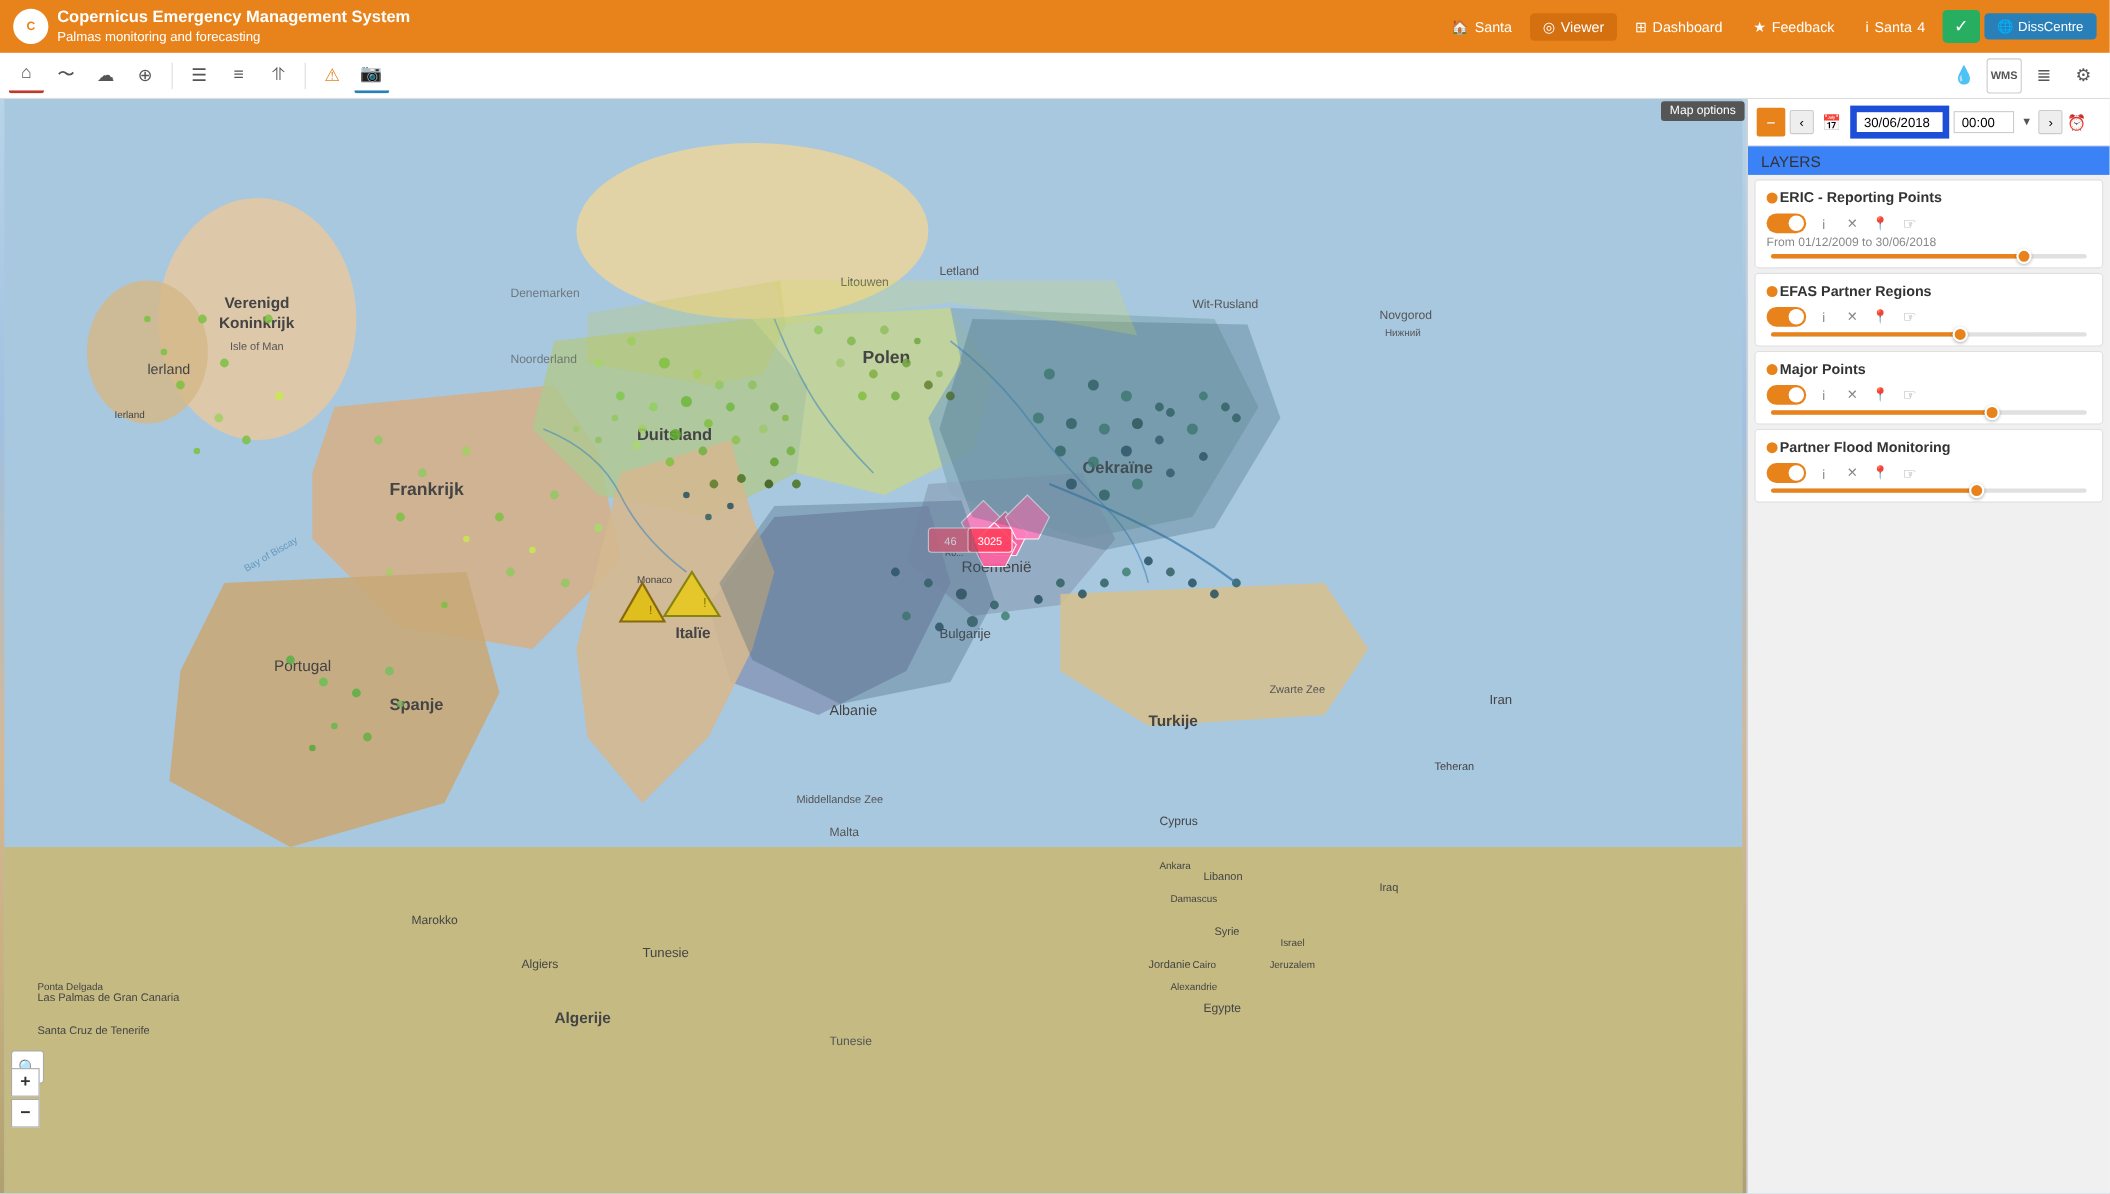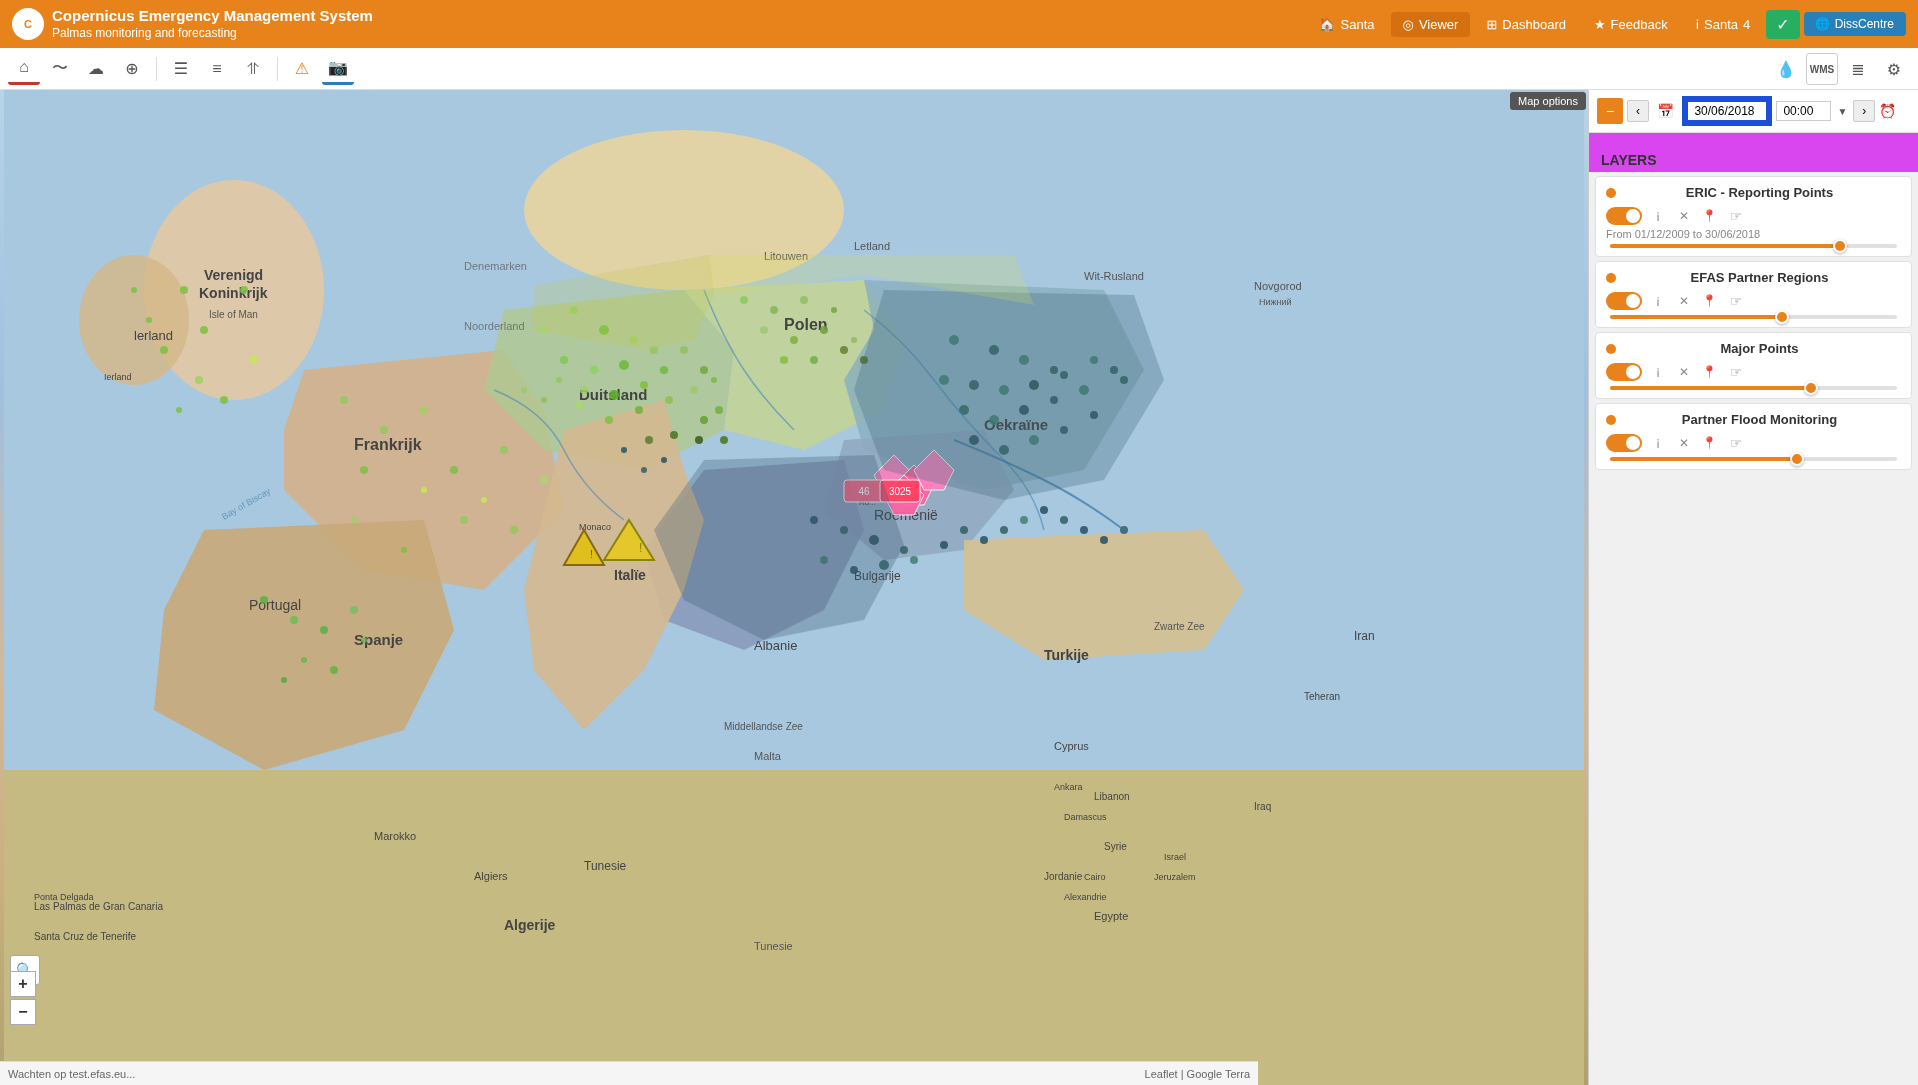--- a/index.html
+++ b/index.html
@@ -150,31 +150,31 @@
       border: 1px solid #ccc; padding: 2px 6px; font-size: 12px;
       width: 55px; background: #fff;
     }
     #time-arrow {
       font-size: 10px; color: #555; padding: 0 2px;
     }
     #clock-icon { font-size: 14px; color: #555; }
 
     
     #layers-title {
-      padding: 19px 12px 4px; font-size: 14px; font-weight: bold; color: #333;
-      background: #d946ef;
+      padding: 6px 12px 4px; font-size: 14px; font-weight: normal; color: #333;
+      background: #3b82f6;
     }
 
     
     .layer-item {
       background: #fff; margin: 4px 6px; border-radius: 4px;
       padding: 8px 10px; border: 1px solid #e0e0e0;
     }
     .layer-header {
-      display: flex; align-items: center; gap: 2px; margin-bottom: 6px; text-align: center;
+      display: flex; align-items: center; gap: 2px; margin-bottom: 6px;
     }
     .layer-dot {
       width: 10px; height: 10px; border-radius: 50%; background: #e8821a; flex-shrink: 0;
     }
     .layer-name {
       font-size: 13px; font-weight: bold; color: #333; flex: 1;
     }
     .layer-controls {
       display: flex; align-items: center; gap: 6px;
     }
@@ -549,24 +549,20 @@
 
     <div id="search-btn-map">🔍</div>
 
     <div id="zoom-controls">
       <button class="zoom-btn">+</button>
       <button class="zoom-btn">−</button>
     </div>
 
   </div>
 
-  <div id="status-bar">
-    <span>Wachten op test.efas.eu...</span>
-    <span style="margin-left: auto;">Leaflet | Google Terra</span>
-  </div>
 </div>
 
 <div id="right-panel">
 
   <div id="panel-header">
     <button id="panel-collapse-btn">−</button>
     <button id="date-nav-left">‹</button>
     <span id="cal-icon">📅</span>
     <input type="text" id="date-input" value="30/06/2018" style="">
     <input type="text" id="time-input" value="00:00" style="">

